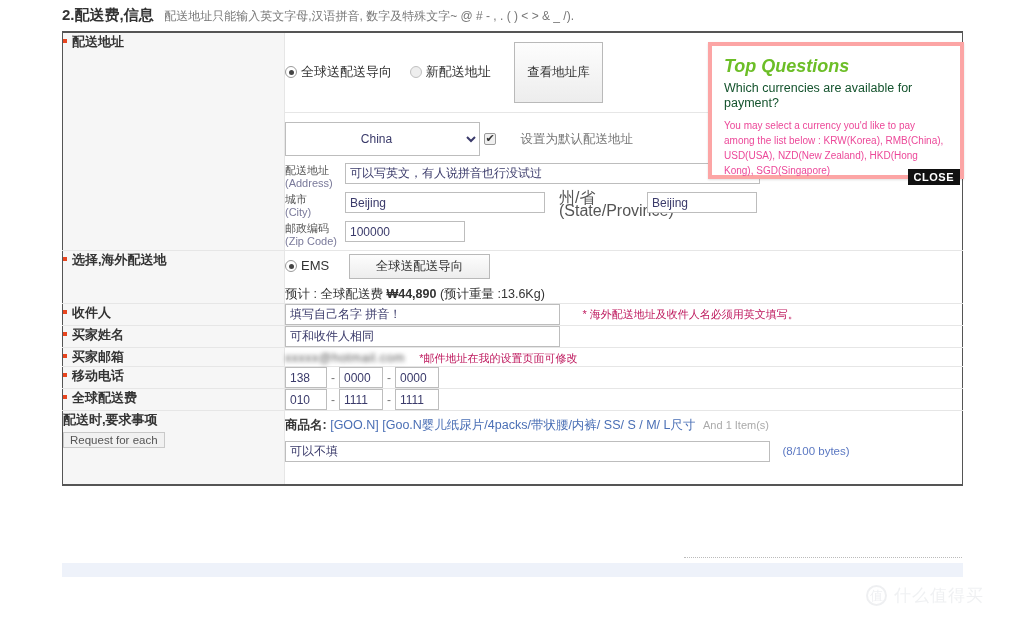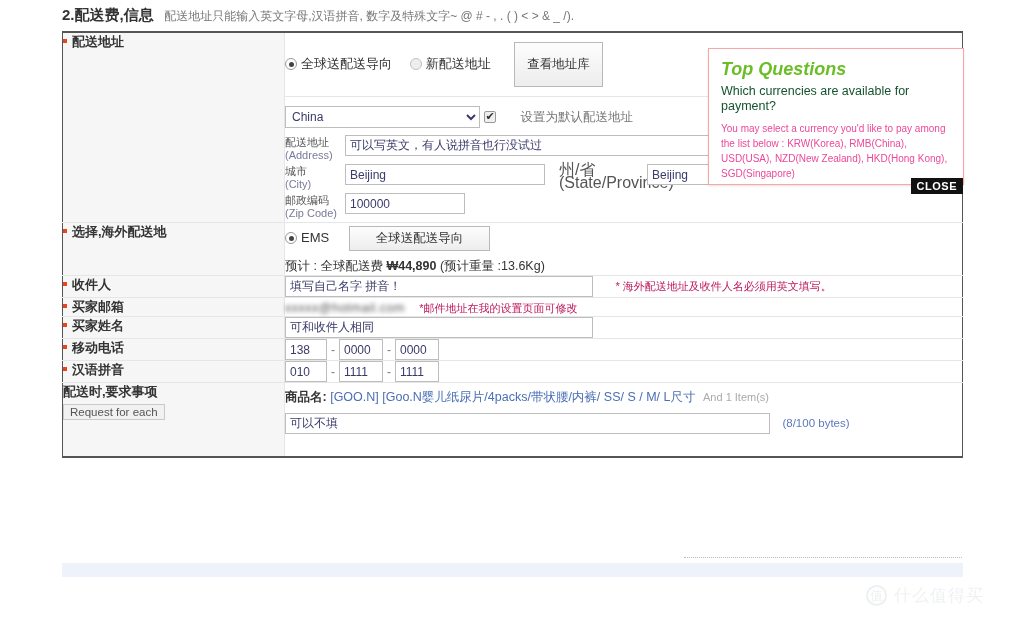--- a/index.html
+++ b/index.html
@@ -61,28 +61,28 @@
     font-size: 12px; color: #3a3a6a;
     border: 1px solid #bdbdbd;
     background: #fff;
     height: 21px; padding: 1px 4px;
     outline: none;
   }
   select {
     font-family: "Liberation Sans", sans-serif;
     font-size: 12px; color: #3a3a6a;
     border: 1px solid #bdbdbd; background:#fff;
-    height: 22px; padding: 1px 2px;
+    height: 34px; padding: 1px 2px; text-align: center;
   }
   .btn-gray {
     font-family: "Liberation Sans", sans-serif;
     font-size: 12.5px; color:#333;
     background: linear-gradient(#fdfdfd,#ededed);
     border: 1px solid #b9b9b9;
-    padding: 13px 12px; cursor: pointer;
+    padding: 21px 12px; cursor: pointer;
   }
   .radio, .cbox {
     display:inline-block; width:12px; height:12px;
     border-radius: 50%;
     border:1px solid #9a9a9a; background:#fff;
     vertical-align:-2px; position:relative; margin-right:4px;
   }
   .radio.checked::after {
     content:""; position:absolute; left:2.5px; top:2.5px;
     width:5px; height:5px; border-radius:50%; background:#444;
@@ -124,21 +124,21 @@
   .state-lbl { width: 88px; margin-left: 14px; font-size:16px; color:#555; line-height:12.5px;}
 
   
   .ems-line { font-size:13px; color:#333; padding-top:3px; }
   .ems-line .btn-gray { margin-left: 16px; padding: 3px 26px; }
   .ems-sub { font-size: 12.5px; color:#333; margin-top: 7px; }
   .won { font-weight: bold; }
 
   
   .row-pad { padding-top: 7px; padding-bottom: 7px; }
-  .in-name { width: 308px; }
+  .in-name { width: 275px; }
   .note-gray { font-size: 11px; color: #be185d; margin-left: 18px; text-align: right; }
   .email-blur {
     display:inline-block;
     font-size: 12.5px; color:#555;
     filter: blur(2.2px);
     letter-spacing: 0.5px;
     vertical-align: middle;
   }
   .in-ph-a { width: 42px; }
   .in-ph-b { width: 44px; }
@@ -167,23 +167,23 @@
   }
 
   
   .blue-strip {
     position:absolute; left: 62px; top: 563px;
     width: 901px; height: 14px; background:#eef2fa;
   }
 
   
   .tq {
-    position: absolute; left: 708px; top: 48px;
+    position: absolute; left: 708px; top: 42px;
     width: 256px; height: 137px;
-    background:#fff; border:1px solid #fca5a5;
+    background:#fff; border:4px solid #fca5a5;
     box-shadow: 0 1px 2px rgba(0,0,0,.12);
     padding: 10px 12px 0 12px;
   }
   .tq-title {
     font-size: 18px; font-weight: bold; font-style: italic;
     color: #6cbe27; line-height: 20px; margin-bottom: 5px;
   }
   .tq-q {
     font-size: 12.5px; color:#14532d; line-height: 15px; margin-bottom: 3px;
   }
@@ -302,49 +302,49 @@
         <span class="dot"></span><span>收件人</span>
       </td>
       <td class="val-cell row-pad">
         <input type="text" class="in-name" value="填写自己名字 拼音！" style="">
         <span class="note-gray">* 海外配送地址及收件人名必须用英文填写。</span>
       </td>
     </tr>
 
     <tr>
       <td class="lbl-cell">
+        <span class="dot"></span><span>买家姓名</span>
+      </td>
+      <td class="val-cell row-pad">
+        <input type="text" class="in-name" value="可和收件人相同" style="">
+      </td>
+    </tr>
+
+    <tr>
+      <td class="lbl-cell">
         <span class="dot"></span><span>买家邮箱</span>
       </td>
       <td class="val-cell row-pad">
         <span class="email-blur">xxxxx@hotmail.com</span>
         <span class="note-gray" style="margin-left:10px">*邮件地址在我的设置页面可修改</span>
       </td>
     </tr>
 
     <tr>
       <td class="lbl-cell">
-        <span class="dot"></span><span>买家姓名</span>
-      </td>
-      <td class="val-cell row-pad">
-        <input type="text" class="in-name" value="可和收件人相同" style="">
-      </td>
-    </tr>
-
-    <tr>
-      <td class="lbl-cell">
         <span class="dot"></span><span>移动电话</span>
       </td>
       <td class="val-cell row-pad">
         <input type="text" class="in-ph-a" value="138" style=""><span class="dash">-</span><input type="text" class="in-ph-b" value="0000" style=""><span class="dash">-</span><input type="text" class="in-ph-b" value="0000" style="">
       </td>
     </tr>
 
     <tr>
       <td class="lbl-cell">
-        <span class="dot"></span><span>汉语拼音</span>
+        <span class="dot"></span><span>全球配送费</span>
       </td>
       <td class="val-cell row-pad">
         <input type="text" class="in-ph-a" value="010" style=""><span class="dash">-</span><input type="text" class="in-ph-b" value="1111" style=""><span class="dash">-</span><input type="text" class="in-ph-b" value="1111" style="">
       </td>
     </tr>
 
     <tr>
       <td class="lbl-cell req-lbl-cell" style="height:74px">
         <span>配送时,要求事项</span><br>
         <span class="req-sub">Request for each</span>

